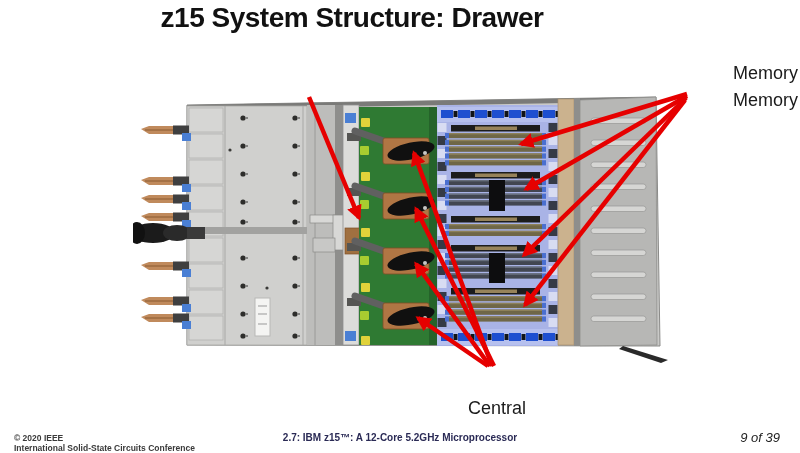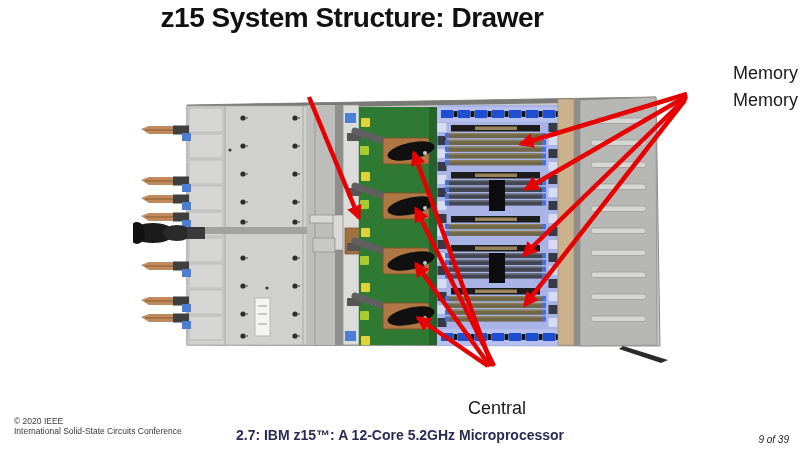--- a/index.html
+++ b/index.html
@@ -6,25 +6,25 @@
   .slide{position:relative;width:800px;height:453px;background:#ffffff;overflow:hidden;
          font-family:"Liberation Sans", sans-serif;}
   .title{position:absolute;top:2px;left:0;width:704px;text-align:center;
          font-size:28px;font-weight:bold;color:#111;letter-spacing:-0.5px;}
   .callout{position:absolute;text-align:center;font-size:18px;color:#1a1a1a;line-height:27px;}
   .callout-system{left:237px;top:45px;width:120px;}
   .callout-memory{left:698px;top:60px;width:100px;text-align:right;}
   .callout-central{left:427px;top:381px;width:140px;line-height:29px;margin-top:13px;}
   .photo-svg{position:absolute;left:133px;top:88px;width:535px;height:275px;}
   .arrow-svg{position:absolute;left:0;top:0;width:800px;height:453px;pointer-events:none;}
-  .footer-left{position:absolute;left:14px;bottom:17px;font-size:8.5px;font-weight:normal;
+  .footer-left{position:absolute;left:14px;bottom:0;font-size:8.5px;font-weight:bold;
                color:#3a3a3a;line-height:10px;}
   .footer-center{position:absolute;left:0;bottom:10px;width:800px;text-align:center;
-                 font-size:14px;font-weight:bold;color:#2a2a55;}
-  .footer-right{position:absolute;right:11px;bottom:8px;font-size:10px;font-style:italic;
+                 font-size:10px;font-weight:bold;color:#2a2a55;}
+  .footer-right{position:absolute;right:20px;bottom:8px;font-size:13px;font-style:italic;
                 color:#222;}
 </style>
 </head>
 <body>
 
 <div class="slide">
 
   <div class="title">z15 System Structure: Drawer</div>
 
   <svg class="photo-svg" viewBox="0 0 535 275">

